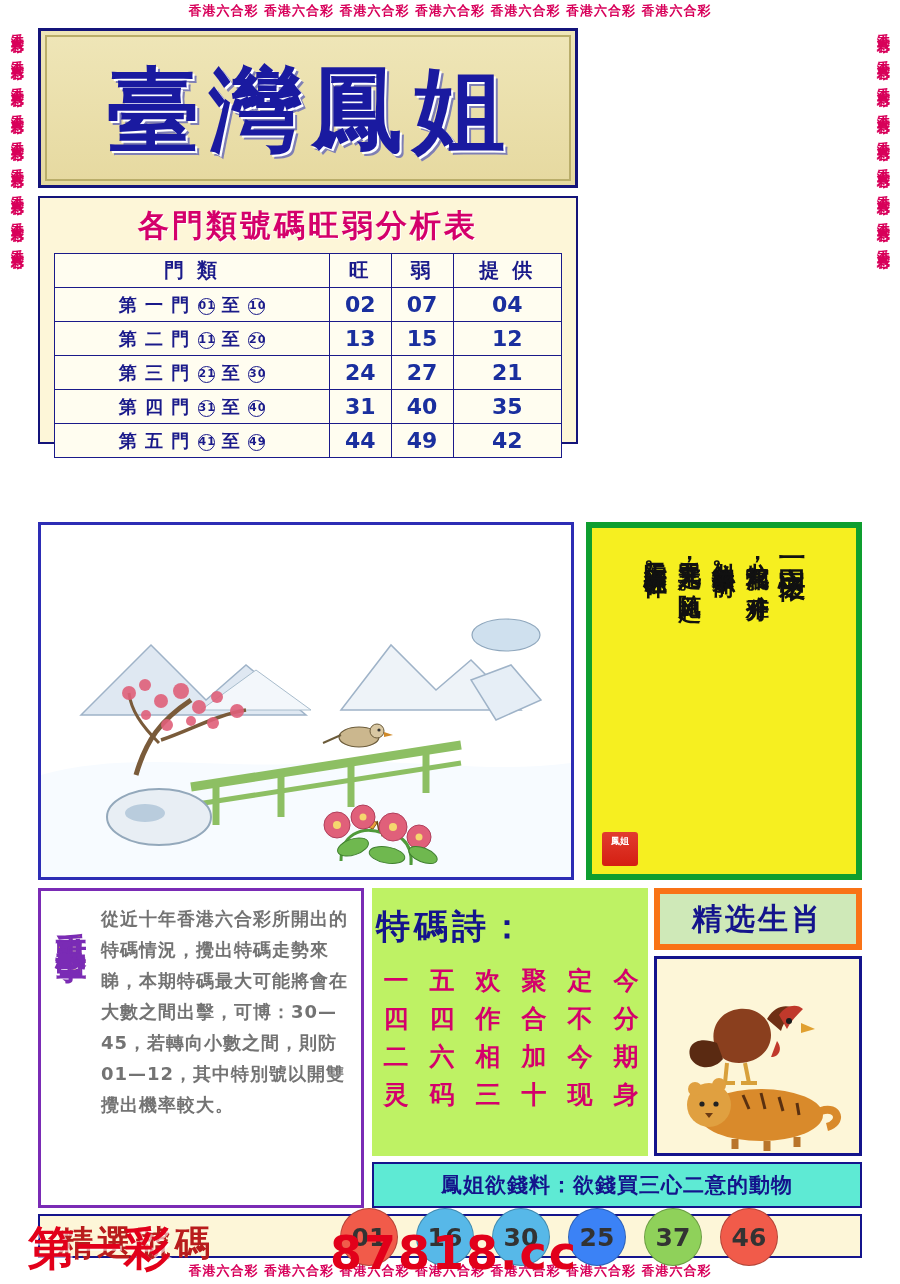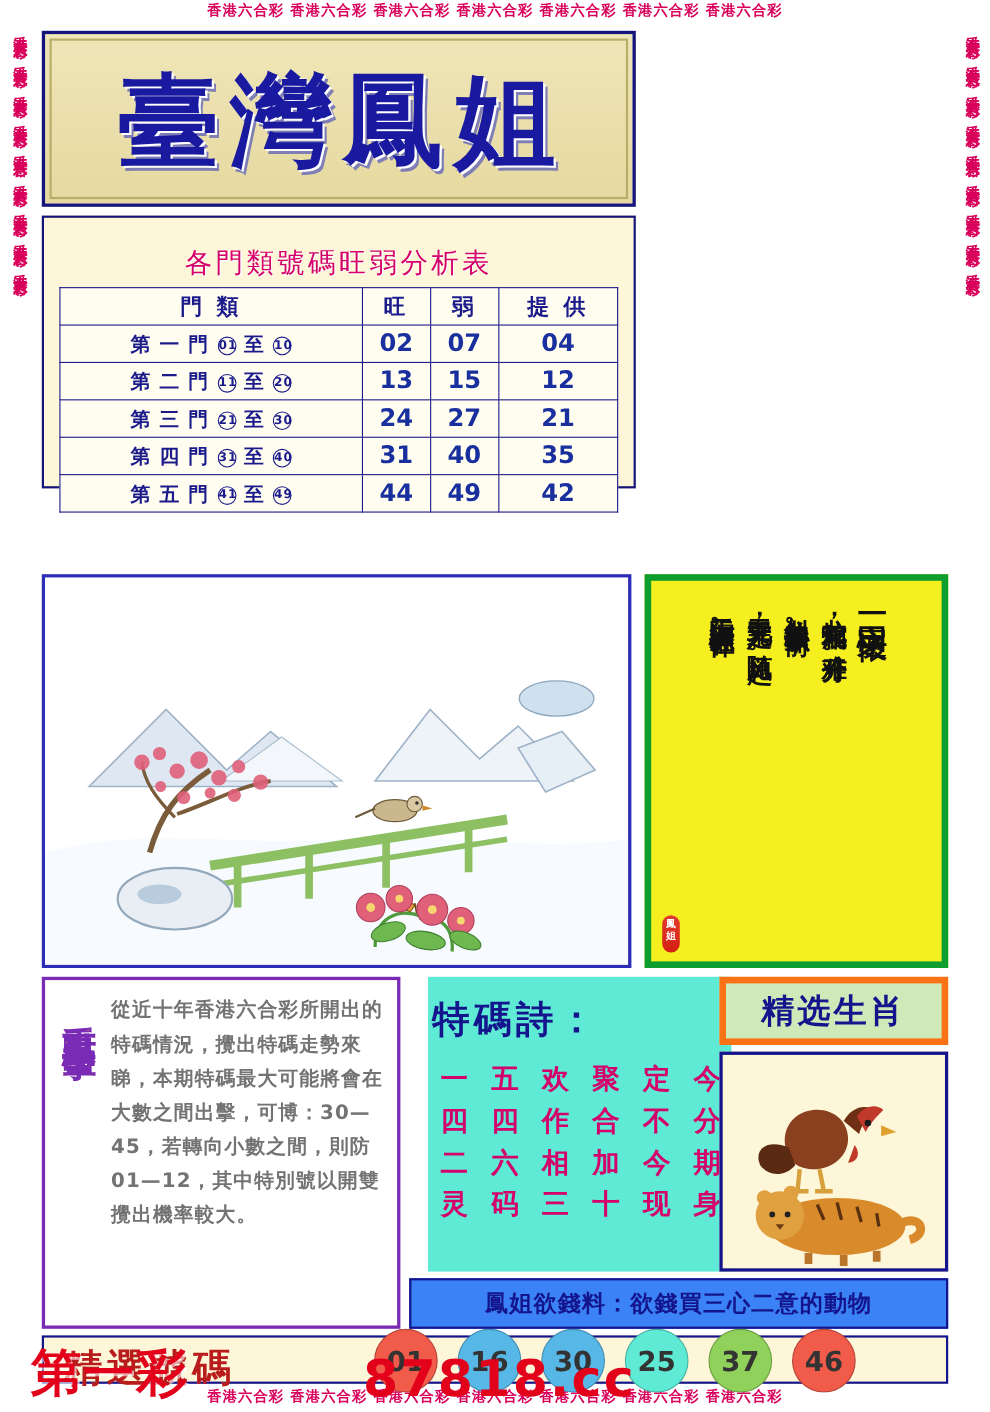--- a/index.html
+++ b/index.html
@@ -42,60 +42,60 @@
   .issue{position:absolute;right:10px;top:348px;background:#f3e27a;border:2px solid #16161c;border-radius:4px;
     padding:3px 10px;font-size:19px;font-weight:bold;color:#1a1a7a;font-family:"DejaVu Sans", sans-serif;}
   .credits{position:absolute;left:0;bottom:0;width:100%;padding:4px 8px 6px;box-sizing:border-box;
     background:rgba(10,8,8,.55);color:#f0e9a0;font-size:14px;line-height:21px;font-weight:bold;}
   .credits span.lbl{color:#ffe9a0;}
   .credits .c2{color:#b7e4ff;}
   .credits .c3{color:#ffd0d0;}
 
   
   .tbl-wrap{position:absolute;left:2px;top:170px;width:540px;height:248px;background:#fdf6d8;border:2px solid #14147a;box-sizing:border-box;}
-  .tbl-title{text-align:center;font-size:25px;font-weight:normal;color:#d4006b;letter-spacing:3px;margin-top:24px;
+  .tbl-title{text-align:center;font-size:31px;font-weight:bold;color:#d4006b;letter-spacing:3px;margin-top:7px;
     text-shadow:1px 1px 0 #fff;}
   table.an{width:508px;margin:6px auto 0;border-collapse:collapse;background:#fffdf0;}
   table.an th,table.an td{border:1px solid #1a1a8a;text-align:center;font-size:19px;color:#1a1a8a;font-weight:bold;height:31px;}
   table.an th{font-size:20px;letter-spacing:3px;}
   table.an td.men{font-size:18px;letter-spacing:1px;text-align:center;}
   table.an td.num{font-size:22px;color:#1a2f9e;}
   .circ{display:inline-block;border:1px solid #1a1a8a;border-radius:50%;font-size:11px;width:15px;height:15px;line-height:14px;vertical-align:2px;}
 
   
   .paint{position:absolute;left:4px;top:500px;width:536px;height:358px;border:3px solid #2d2db5;box-sizing:border-box;background:#fff;overflow:hidden;}
 
   
   .poem{position:absolute;left:552px;top:500px;width:276px;height:358px;border:6px solid #0e9e2f;box-sizing:border-box;background:#f6ef20;}
   .poem-in{position:absolute;inset:0;display:flex;flex-direction:row-reverse;justify-content:center;gap:4px;padding:16px 10px;box-sizing:border-box;}
   .pcol{writing-mode:vertical-rl;text-orientation:upright;font-size:23px;font-weight:bold;color:#111;line-height:30px;letter-spacing:2px;}
   .pcol.big{font-size:27px;}
-  .poem-stamp{position:absolute;left:10px;bottom:8px;width:16px;height:34px;background:linear-gradient(#e23c2f,#d41f12);border-radius:13px;}
+  .poem-stamp{position:absolute;left:10px;bottom:8px;width:36px;height:34px;background:linear-gradient(#e23c2f,#d41f12);border-radius:3px;}
   .poem-stamp span{display:block;color:#fff;font-size:9px;line-height:11px;text-align:center;padding-top:4px;font-weight:bold;}
 
   
   .lbox{position:absolute;left:4px;top:866px;width:326px;height:320px;border:3px solid #7a2bb5;box-sizing:border-box;background:#fff;}
   .lbox-title{position:absolute;left:6px;top:18px;width:50px;writing-mode:vertical-rl;text-orientation:upright;
     font-size:30px;font-weight:bold;color:#f5e000;-webkit-text-stroke:1px #7a2bb5;letter-spacing:6px;line-height:52px;}
   .lbox-body{position:absolute;left:60px;top:12px;right:10px;font-size:18px;line-height:31px;color:#737373;font-weight:bold;letter-spacing:1px;}
 
   
-  .tema{position:absolute;left:355px;top:866px;width:276px;height:268px;background:#5eead4;}
+  .tema{position:absolute;left:338px;top:866px;width:276px;height:268px;background:#bef264;}
   .tema-title{font-size:34px;font-weight:bold;color:#14148c;letter-spacing:4px;margin:16px 0 4px 4px;}
   .tema-grid{position:absolute;left:2px;top:76px;width:272px;display:flex;gap:2px;}
   .tcol{display:flex;flex-direction:column;gap:4px;}
   .tcol span{font-size:25px;font-weight:bold;color:#d4006b;width:44px;text-align:center;line-height:34px;}
 
   
   .zod-h{position:absolute;left:620px;top:866px;width:208px;height:62px;background:#cfe9b8;border:6px solid #f97316;box-sizing:border-box;
     display:flex;align-items:center;justify-content:center;font-size:30px;font-weight:bold;color:#14148c;letter-spacing:3px;}
   .zod-b{position:absolute;left:620px;top:934px;width:208px;height:200px;background:#fdf6d8;border:3px solid #14148c;box-sizing:border-box;overflow:hidden;}
 
   
-  .strip{position:absolute;left:338px;top:1140px;width:490px;height:46px;background:#3b82f6;border:2px solid #14148c;box-sizing:border-box;
+  .strip{position:absolute;left:338px;top:1140px;width:490px;height:46px;background:#5eead4;border:2px solid #14148c;box-sizing:border-box;
     display:flex;align-items:center;justify-content:center;font-size:21px;font-weight:bold;color:#14148c;letter-spacing:1px;}
 
   .lastrow{position:absolute;left:4px;top:1192px;width:824px;height:44px;background:#fdf6d8;border:2px solid #14148c;box-sizing:border-box;}
   .jx{position:absolute;left:18px;top:4px;font-size:35px;font-weight:bold;color:#b91c1c;letter-spacing:4px;}
   .balls{position:absolute;left:300px;top:-8px;display:flex;gap:18px;}
   .ball{width:56px;height:56px;border-radius:50%;display:flex;align-items:center;justify-content:center;
     font-size:25px;font-weight:bold;color:#333;border:1px solid rgba(0,0,0,.25);}
 
   
   .wm{position:absolute;left:28px;bottom:4px;font-size:46px;font-weight:bold;color:#e2001a;letter-spacing:2px;
@@ -378,21 +378,21 @@
     </div>
 
     <div class="strip">鳳姐欲錢料：欲錢買三心二意的動物</div>
 
     <div class="lastrow">
       <div class="jx">精選號碼</div>
       <div class="balls">
         <div class="ball" style="background:#f15b4a">01</div>
         <div class="ball" style="background:#57b8e8">16</div>
         <div class="ball" style="background:#57b8e8">30</div>
-        <div class="ball" style="background:#5eead4">25</div>
+        <div class="ball" style="background:#3b82f6">25</div>
         <div class="ball" style="background:#8fd15a">37</div>
         <div class="ball" style="background:#f15b4a">46</div>
       </div>
     </div>
 
   </div>
 
   <div class="wm">第一彩</div>
   <div class="wm2">87818.cc</div>
 

